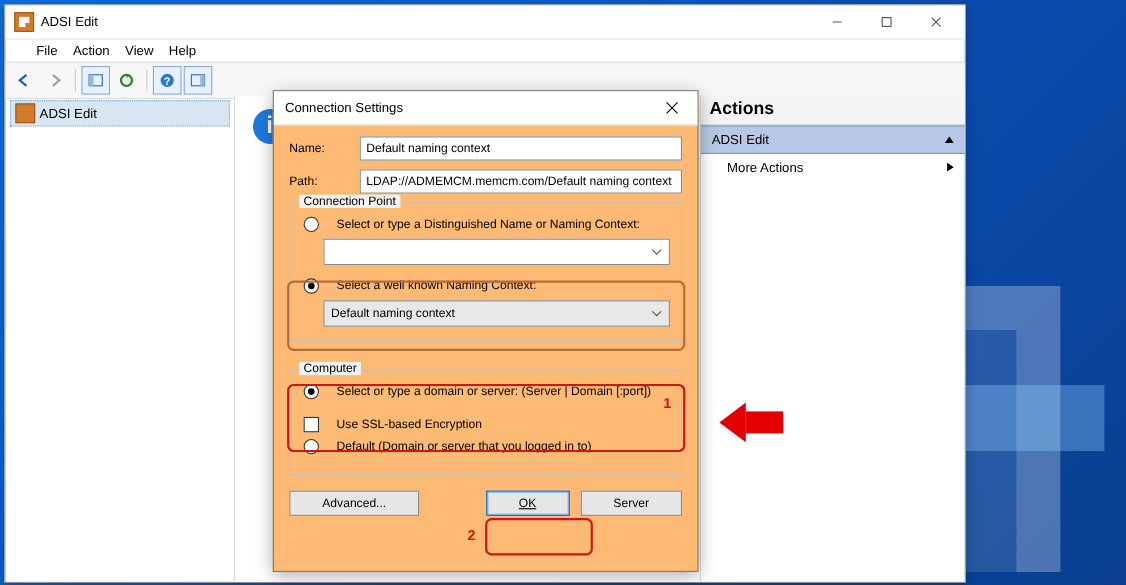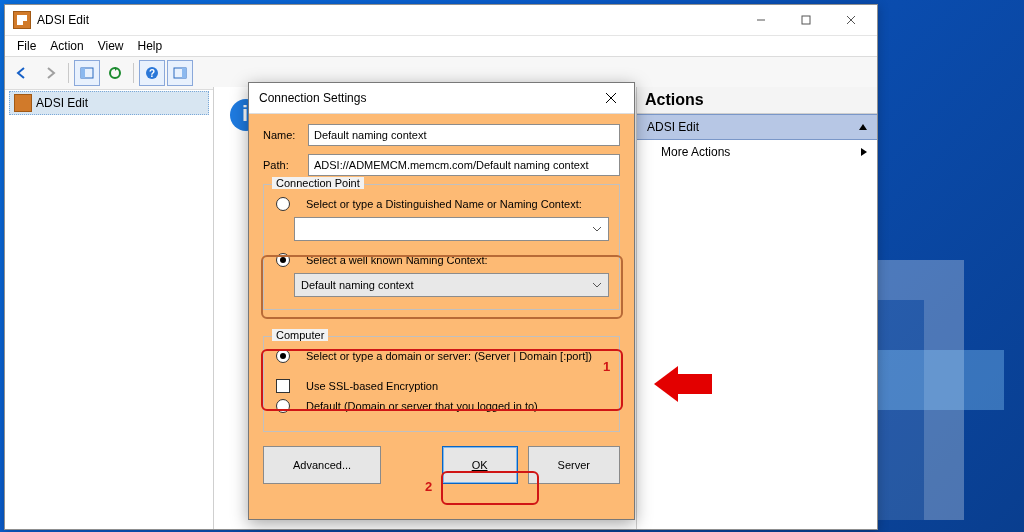--- a/index.html
+++ b/index.html
@@ -20,21 +20,21 @@
   }
   .titlebar { height:30px; background:#fff; display:flex; align-items:center; padding:0 4px; border-bottom:1px solid #e5e5e5; }
   .titlebar .app-icon { width:16px; height:16px; margin:0 6px 0 4px; background:#d17a2a; border:1px solid #a15914; position:relative; }
   .titlebar .app-icon::after { content:""; position:absolute; inset:3px; background:#fff; clip-path:polygon(0 0,100% 0,100% 60%,60% 60%,60% 100%,0 100%); }
   .titlebar .title { flex:1; font-size:12px; }
   .winbtns { display:flex; }
   .winbtn { width:45px; height:28px; display:flex; align-items:center; justify-content:center; color:#555; }
   .winbtn svg { width:10px; height:10px; stroke:#555; stroke-width:1; fill:none; }
   .winbtn.close svg { stroke:#555; }
 
-  .menubar { height:20px; display:flex; align-items:center; gap:14px; padding:0 12px; font-size:12px; color:#000; }
+  .menubar { height:20px; display:flex; align-items:center; gap:14px; padding:0 28px; font-size:12px; color:#000; }
   .toolbar { height:28px; display:flex; align-items:center; gap:2px; padding:2px 4px; border-top:1px solid #dcdcdc; border-bottom:1px solid #dcdcdc; background:#f7f7f7; }
   .tb { width:24px; height:24px; display:flex; align-items:center; justify-content:center; border:1px solid transparent; }
   .tb.boxed { border:1px solid #8aa8da; background:#e8f1fd; }
   .sep { width:1px; height:20px; background:#c9c9c9; margin:0 3px; }
 
   .mmc-body { position:absolute; top:82px; bottom:0; left:0; right:0; display:flex; }
   .tree { width:200px; border-right:1px solid #cfcfcf; padding:4px; }
   .tree-item { display:flex; align-items:center; gap:4px; padding:2px 4px; background:#d8e6f2; border:1px dotted #7aa8d8; }
   .tree-item .icon { width:16px; height:16px; background:#d17a2a; border:1px solid #a15914; }
   .center { flex:1; position:relative; background:#fff; padding:12px 16px; }
@@ -51,33 +51,33 @@
 
   
   .dlg {
     position:absolute; left:248px; top:82px; width:385px; height:436px;
     background:#fdba74; border:1px solid #787878; box-shadow:0 4px 16px rgba(0,0,0,.35);
     font-size:11px;
   }
   .dlg-title { height:30px; background:#fff; display:flex; align-items:center; padding:0 10px; border-bottom:1px solid #ddd; font-size:12px; }
   .dlg-title .x { margin-left:auto; width:26px; height:26px; display:flex; align-items:center; justify-content:center; }
   .dlg-body { padding:10px 14px 12px; }
-  .row { display:flex; align-items:center; margin-bottom:8px; gap:1px; }
+  .row { display:flex; align-items:center; margin-bottom:8px; gap:20px; }
   .row label { width:44px; }
   .txt { flex:1; height:20px; border:1px solid #8c8c8c; background:#fff; padding:0 5px; font:inherit; display:flex; align-items:center; }
   .group { border:1px solid #c0c0c0; margin-top:6px; padding:10px 10px 12px; position:relative; }
   .group > .legend { position:absolute; top:-8px; left:8px; background:#f2f2f2; padding:0 4px; font-size:11px; }
   .radio-row { display:flex; align-items:center; gap:16px; margin:2px 0 6px 2px; }
   .radio { width:12px;height:12px;border:1px solid #333;border-radius:50%;display:inline-flex;align-items:center;justify-content:center;flex:none;background:#fff; }
   .radio.sel::after { content:"";width:6px;height:6px;background:#000;border-radius:50%; }
   .combo { height:22px; border:1px solid #8c8c8c; background:#fff; display:flex; align-items:center; padding:0 4px 0 6px; margin-left:20px; position:relative; }
   .combo.grey { background:#e8e8e8; }
   .combo .chev { margin-left:auto; width:14px;height:14px;display:flex;align-items:center;justify-content:center; }
   .check { width:12px;height:12px;border:1px solid #333;background:#fff;flex:none; }
-  .btn { height:38px; min-width:76px; padding:0 29px; border:1px solid #8a8a8a; background:#e6e6e6; font:inherit; }
+  .btn { height:23px; min-width:76px; padding:0 29px; border:1px solid #8a8a8a; background:#e6e6e6; font:inherit; }
   .btn.primary { border:1px solid #0a64c2; background:#e6e6e6; box-shadow:inset 0 0 0 1px #7ab7f0;text-decoration:underline; }
   .dlg-buttons { display:flex; align-items:center; gap:10px; margin-top:14px; }
   .dlg-buttons .spacer { flex:1; }
 
   
   .hl { position:absolute; border-radius:6px; pointer-events:none; }
   .hl.orange { border:2px solid #b86a37; }
   .hl.red    { border:2px solid #d01515; }
   .marker { position:absolute; color:#d01515; font-weight:700; font-size:13px; pointer-events:none; }
 
@@ -207,21 +207,21 @@
   <div class="dlg-body">
     <div class="row">
       <label>Name:</label>
       <div class="txt">
           <span>Default naming context</span>
         </div>
     </div>
     <div class="row">
       <label>Path:</label>
       <div class="txt">
-          <span>ADSI://ADMEMCM.memcm.com/Default naming context</span>
+          <span>LDAP://ADMEMCM.memcm.com/Default naming context</span>
         </div>
     </div>
 
     <div class="group">
       <span class="legend">Connection Point</span>
       <div class="radio-row">
         <span class="radio"></span>
         <span>Select or type a Distinguished Name or Naming Context:</span>
       </div>
       <div class="combo">

